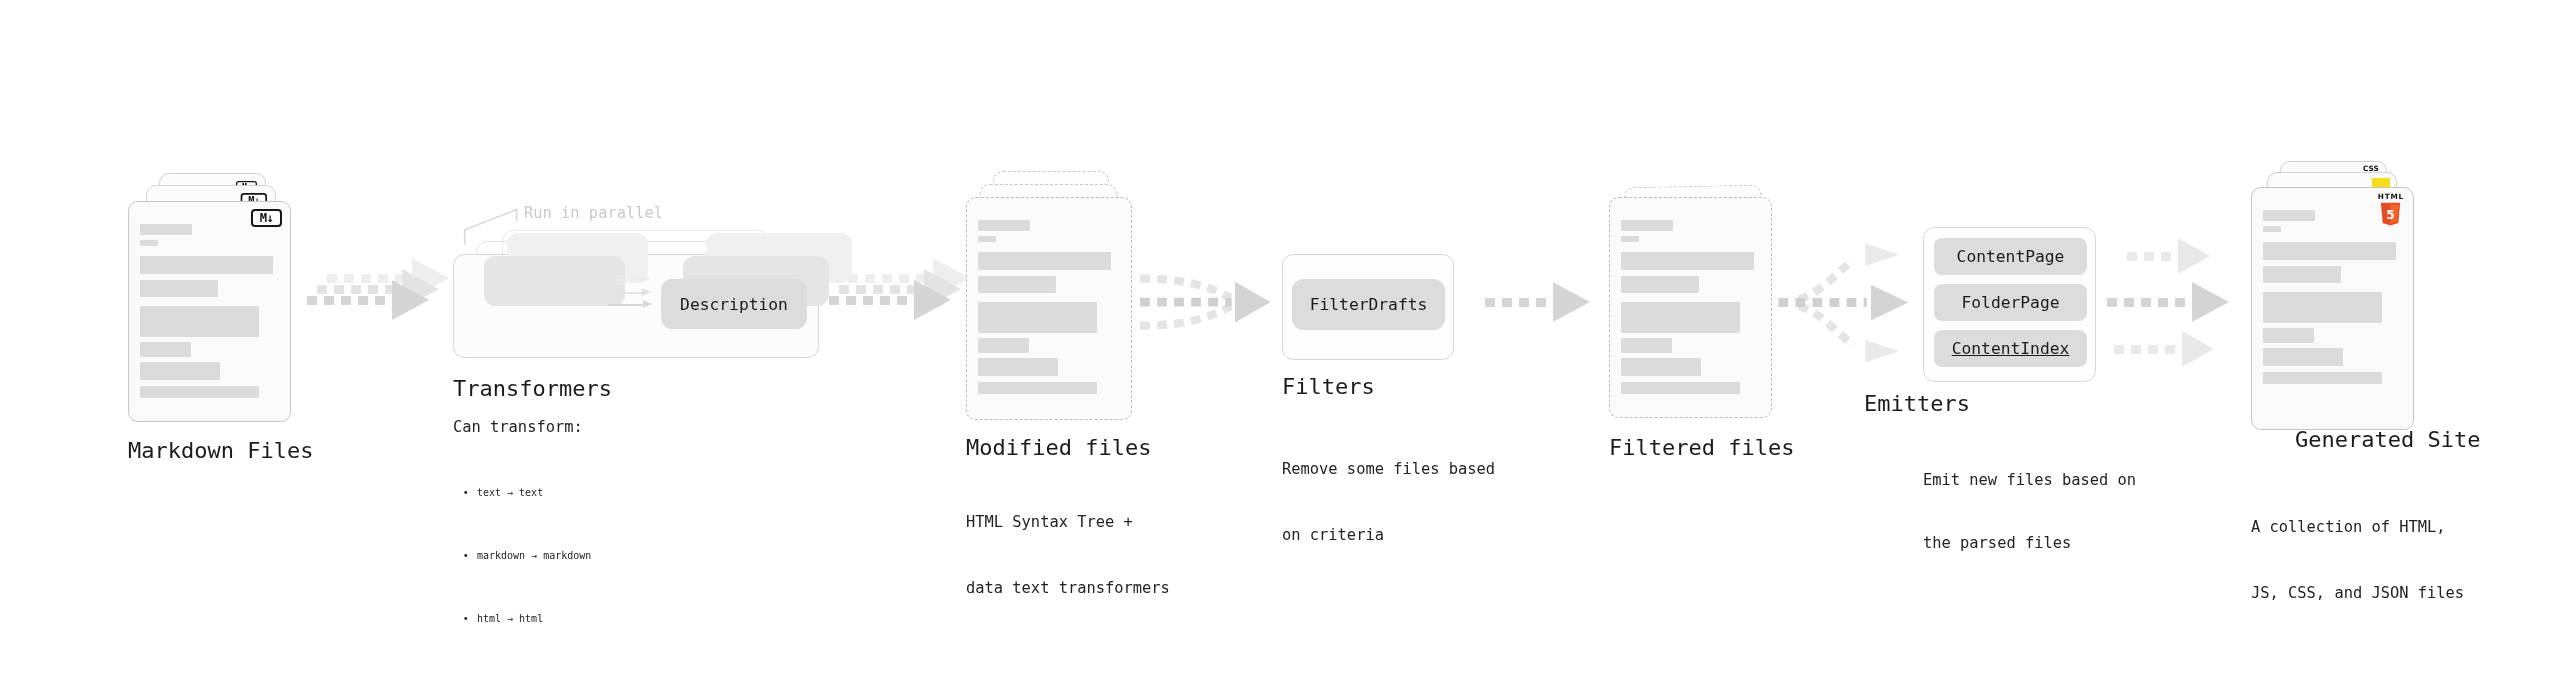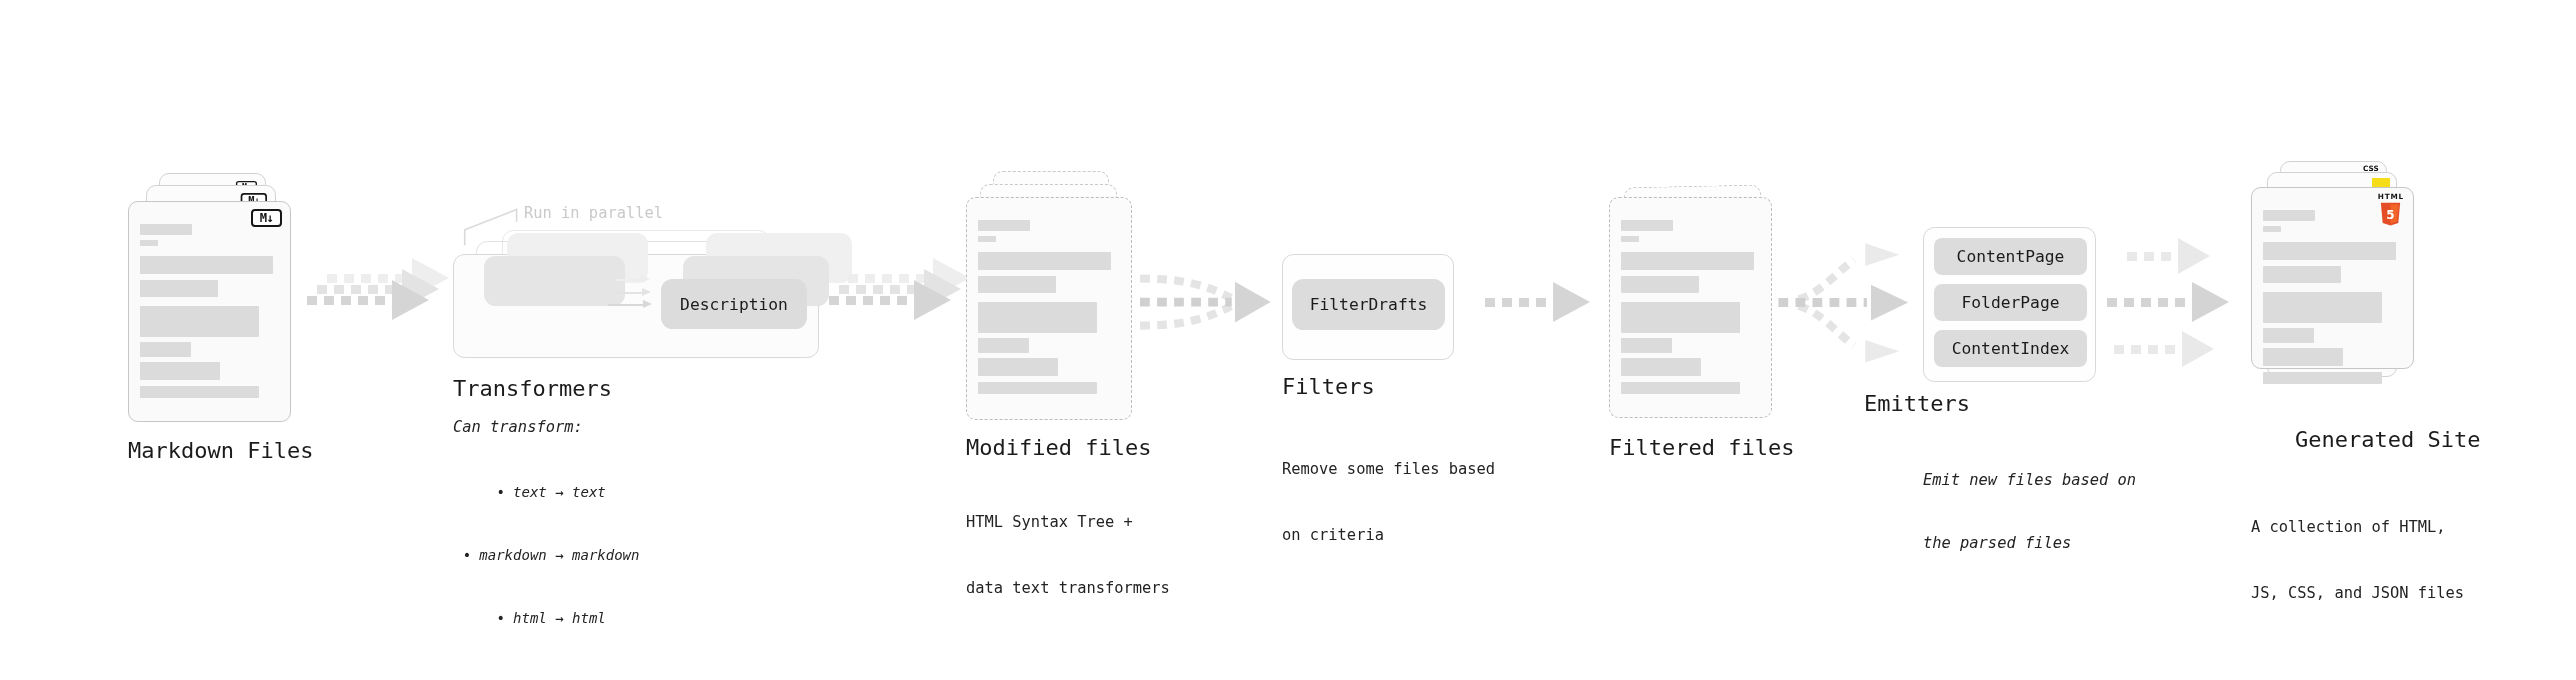--- a/index.html
+++ b/index.html
@@ -34,23 +34,23 @@
   
   .html5-logo{position:absolute;top:4.9px;right:8.1px;width:28px;text-align:center;}
   .html5-word{font-size:7.3px;font-weight:bold;color:#111;letter-spacing:0.8px;line-height:8.1px;font-family:"DejaVu Sans",sans-serif;}
   .html5-shield{display:block;margin:0.8px auto 0;width:23px;height:24.4px;}
   .js-badge{position:absolute;top:4.9px;right:5.7px;width:18.7px;height:9.8px;background:#f5de19;}
   .css-badge{position:absolute;top:3.3px;right:6.5px;font-size:7.3px;font-weight:bold;color:#111;
     border-bottom:2.4px solid #2862e9;line-height:8.1px;padding:0 0.8px;font-family:"DejaVu Sans",sans-serif;}
   
   .title{position:absolute;font-size:22px;line-height:24.4px;color:#1b1b1b;white-space:pre;}
   .caption{position:absolute;font-size:15.4px;line-height:22px;color:#232323;white-space:pre;}
-  .caption.lh26{line-height:21px;font-style:italic;}
+  .caption.lh26{line-height:21px;}
   .note{position:absolute;font-size:15.4px;color:#c9c9c9;white-space:pre;}
-  .bline{padding-left:9.8px;height:21px;font-size:14px;color:#232323;white-space:pre;text-align:center;}
+  .bline{padding-left:9.8px;height:21px;font-size:10px;color:#232323;white-space:pre;}
   .bdot{margin-right:8.1px;}
   
   .cbox{position:absolute;border-radius:11.4px;box-sizing:border-box;}
   .cbox.front{border:1.6px solid #d8d8d8;background:#fcfcfc;}
   .cbox.mid{border:1.6px solid #e1e1e1;}
   .cbox.backc{border:1.6px solid #e9e9e9;}
   .pill{position:absolute;background:#dcdcdc;border-radius:11.4px;display:flex;align-items:center;justify-content:center;
     font-size:16.3px;color:#1b1b1b;box-sizing:border-box;}
   .pill.ghost1{background:#e5e5e5;}
   .pill.ghost2{background:#f0f0f0;}
@@ -245,21 +245,21 @@
     <path d="M28 81 C55 89 70 110 96 130" fill="none" stroke="#e4e4e4" stroke-width="10" stroke-dasharray="12 9"></path>
     <path d="M3 77 H112" fill="none" stroke="#d0d0d0" stroke-width="11" stroke-dasharray="12 9"></path>
     <polygon points="117,55 163,77 117,99" fill="#d4d4d4"></polygon>
     <polygon points="110,4 152,18 110,32" fill="#eaeaea"></polygon>
     <polygon points="110,123 152,137 110,151" fill="#eaeaea"></polygon>
   </svg>
 
   <div class="cbox front" style="left:1923px;top:227px;width:173px;height:155px;background:#fefefe;"></div>
   <div class="pill small" style="left:1934px;top:238px;width:153px;height:37px;">ContentPage</div>
   <div class="pill small" style="left:1934px;top:284px;width:153px;height:37px;">FolderPage</div>
-  <div class="pill small" style="left:1934px;top:330px;width:153px;height:37px;">ContentIndex</div>
+  <div class="pill small" style="left:1934px;top:330px;width:153px;height:37px;text-decoration:underline;">ContentIndex</div>
   <div class="title" style="left:1864px;top:392px;">Emitters</div>
   <div class="caption lh26" style="left:1923px;top:428px;">
     <div>Emit new files based on</div>
     <div>the parsed files</div>
   </div>
 
   <div class="darrow lite" style="left:2127px;top:238px;">
     <i class="d"></i>
       <i class="d"></i>
       <i class="d"></i>
@@ -280,21 +280,21 @@
       <i class="d"></i>
       <i class="hs"></i>
   </div>
 
   <div class="doc solid back" style="left:2280px;top:161px;width:107px;height:195px;">
     <div class="css-badge"><span>CSS</span></div>
   </div>
   <div class="doc solid back" style="left:2267px;top:172px;width:130px;height:205px;">
     <div class="js-badge"></div>
   </div>
-  <div class="doc solid" style="left:2251px;top:187px;width:163px;height:182px;text-decoration:underline;">
+  <div class="doc solid" style="left:2251px;top:187px;width:163px;height:243px;text-decoration:underline;">
     <div class="html5-logo">
       <div class="html5-word">HTML</div>
       <svg class="html5-shield" viewBox="0 0 100 100">
         <polygon points="8,0 92,0 84,88 50,99 16,88" fill="#e44d26"></polygon>
         <polygon points="50,8 85,8 78,82 50,91" fill="#f16529"></polygon>
         <text x="50" y="70" text-anchor="middle" font-size="52" fill="#ffffff" font-weight="bold" font-family="DejaVu Sans, sans-serif">5</text>
       </svg>
     </div>
     <div class="bars">
       <div class="b b1"></div>

